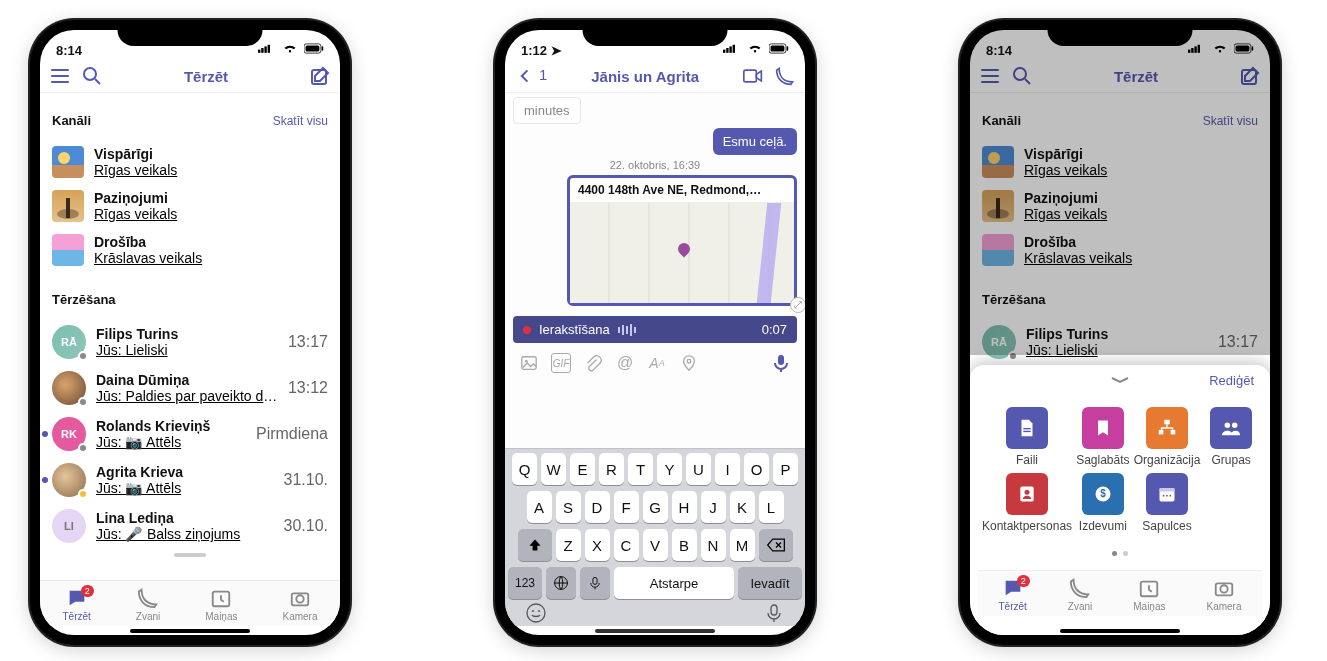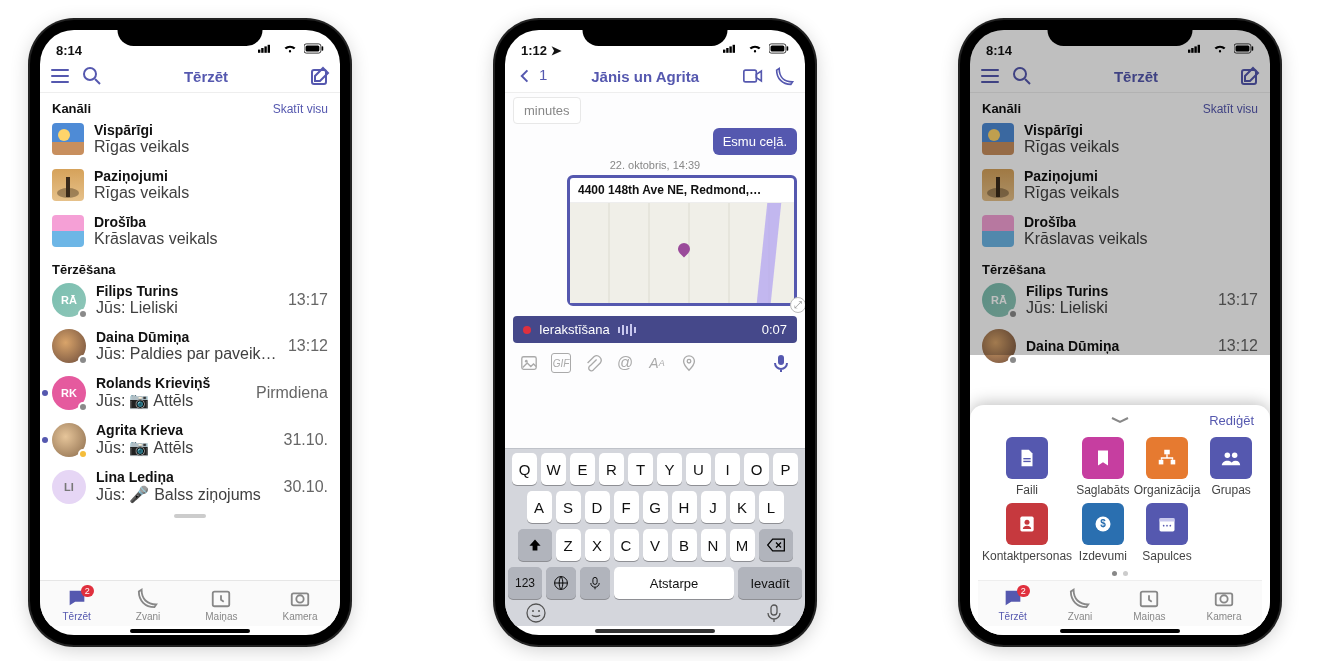--- a/index.html
+++ b/index.html
@@ -12,35 +12,35 @@
   
   .status { height:30px; display:flex; justify-content:space-between; align-items:flex-end; padding:0 16px 2px; font-weight:600; font-size:13px;}
   .status .right { display:flex; gap:4px; align-items:center; }
   
   .hdr { display:flex; align-items:center; justify-content:space-between; padding:6px 10px; border-bottom:1px solid #eee; }
   .hdr .mid { flex:1; text-align:center; font-weight:600; color:#5558af; font-size:15px; }
   .hdr .left,.hdr .right { display:flex; gap:12px; color:#5558af; }
   .icn { width:20px; height:20px; display:inline-flex; align-items:center; justify-content:center; }
   
   .sect { padding:8px 12px 0; }
-  .sect-h { display:flex; justify-content:space-between; align-items:center; margin:0 0; }
+  .sect-h { display:flex; justify-content:space-between; align-items:center; margin:12px 0; }
   .sect-h .title { font-weight:700; font-size:13px; }
   .sect-h .link { color:#5558af; font-size:12px; }
   .row { display:flex; align-items:center; gap:10px; padding:6px 0; }
   .thumb { width:32px; height:32px; border-radius:4px; flex-shrink:0; background:#2a6fb0; position:relative; overflow:hidden;}
   .thumb.sun { background:linear-gradient(#4e8bd6 60%,#c88f5e 60%);} 
   .thumb.sun:before{content:"";position:absolute;width:12px;height:12px;border-radius:50%;background:#ffd46a;top:6px;left:6px;}
   .thumb.tree { background:linear-gradient(#d6a25a,#e6c18a);}
   .thumb.tree:before{content:"";position:absolute;width:4px;height:20px;background:#3a2a1a;left:14px;top:8px;}
   .thumb.tree:after{content:"";position:absolute;width:22px;height:10px;border-radius:50%;background:#3a2a1a;opacity:.4;left:5px;bottom:3px;}
   .thumb.sec { background:linear-gradient(#f5a0d6 50%,#6db6e6 50%);}
   .row .txt { flex:1; min-width:0; }
   .row .name { font-weight:600; font-size:14px;}
   .row .name.bold { font-weight:700; }
-  .row .sub { color:#404040; font-size:16px; white-space:nowrap; overflow:hidden; text-overflow:ellipsis; }
+  .row .sub { color:#000000; font-size:14px; white-space:nowrap; overflow:hidden; text-overflow:ellipsis;text-decoration:underline; }
   .row .meta { color:#666; font-size:16px; }
   .avatar{width:34px;height:34px;border-radius:50%;flex-shrink:0;position:relative;}
   .avatar .pres{position:absolute;right:-2px;bottom:-2px;width:10px;height:10px;border-radius:50%;background:#8a8a8a;border:2px solid #fff;}
   .a1{background:linear-gradient(135deg,#7abfb0,#8fc6b8);color:#fff;display:flex;align-items:center;justify-content:center;font-size:11px;font-weight:600;}
   .a2{background:radial-gradient(circle at 40% 40%,#d9a46a,#6a4a3a);}
   .a3{background:#e55a9e;color:#fff;display:flex;align-items:center;justify-content:center;font-size:11px;font-weight:700;}
   .a4{background:radial-gradient(circle at 40% 40%,#e6c59a,#8a6a4a);}
   .a5{background:#e6d6f5;color:#777;display:flex;align-items:center;justify-content:center;font-size:11px;font-weight:600;}
   .dot-left{position:absolute;left:0;width:6px;height:6px;border-radius:50%;background:#5558af;}
   .presence-y{background:#f5bd3a!important;width:10px;height:10px;border-radius:50%;border:2px solid #fff;position:absolute;right:-2px;bottom:-2px;}
@@ -75,21 +75,21 @@
   .kb{background:#d4d6dc;border-top:1px solid #bfc2c9;padding:4px 3px 3px;}
   .krow{display:flex;gap:4px;margin-bottom:6px;justify-content:center;}
   .key{background:#fff;border-radius:5px;box-shadow:0 1px 0 #8e8f94;height:32px;display:flex;align-items:center;justify-content:center;font-size:15px;font-weight:400;}
   .key.l{flex:1;}
   .key.ctrl{background:#b1b4bc;}
   .krow.top .key{width:25px;}
   .krow.mid .key{width:25px;}
   .krow.bot .key.l{width:25px;flex:0 0 25px;}
   .sprow{display:flex;gap:4px;}
   
-  .sheet{position:absolute;left:0;right:0;bottom:0;background:#fff;border-radius:14px 14px 0 0;z-index:18;padding:4px 8px 0;display:flex;flex-direction:column; box-shadow:0 -2px 16px rgba(0,0,0,.25);}
+  .sheet{position:absolute;left:0;right:0;bottom:0;background:#fff;border-radius:14px 14px 0 0;z-index:18;padding:4px 8px 0;display:flex;flex-direction:column; box-shadow:0 -2px 16px rgba(0,0,0,.25);gap:10px;}
   .sheet .handle{display:flex;justify-content:center;position:relative;height:22px;align-items:center;}
   .sheet .edit{position:absolute;right:8px;color:#5558af;font-size:13px;}
   .grid{display:grid;grid-template-columns:repeat(4,1fr);gap:6px 4px;padding:6px 4px 6px;}
   .app{display:flex;flex-direction:column;align-items:center;gap:4px;}
   .app .tile{width:42px;height:42px;border-radius:6px;display:flex;align-items:center;justify-content:center;color:#fff;}
   .app .lbl{font-size:12px;color:#444;}
   .c-blue{background:#5558af;} .c-pink{background:#c63ea0;} .c-orange{background:#e67a30;}
   .c-red{background:#c6393e;} .c-dblue{background:#2a6fb0;}
   .pager{display:flex;justify-content:center;gap:6px;padding:2px 0 4px;}
   .pager span{width:5px;height:5px;border-radius:50%;background:#ccc;}
@@ -334,21 +334,21 @@
               <svg viewBox="0 0 24 24" width="20" height="20">
                 <path d="M5 3c0 10 6 16 16 16l-2 3c-10 0-17-7-17-17z" fill="none" stroke="#5558af" stroke-width="2"></path>
               </svg>
             </span>
       </div>
     </div>
 
     <div class="chat">
       <div style="align-self:flex-start;background:#fff;border:1px solid #e8e8e8;border-radius:4px;padding:5px 10px;color:#888;font-size:13px;">minutes</div>
       <div class="msg-out">Esmu ceļā.</div>
-      <div class="msg-in">22. oktobris, 14:39</div>
+      <div class="msg-in">22. oktobris, 16:39</div>
       <div class="card">
         <div class="cap">4400 148th Ave NE, Redmond,…</div>
         <div class="map"></div>
         <div class="corner">⤢</div>
       </div>
       <div class="record">
         <span class="red"></span>
         <span>Ierakstīšana</span>
         <span class="wave">
               <span style="height:6px"></span>

